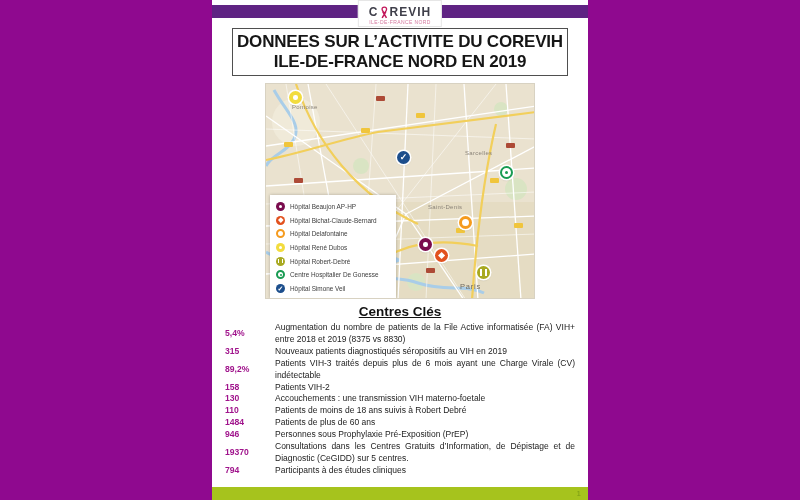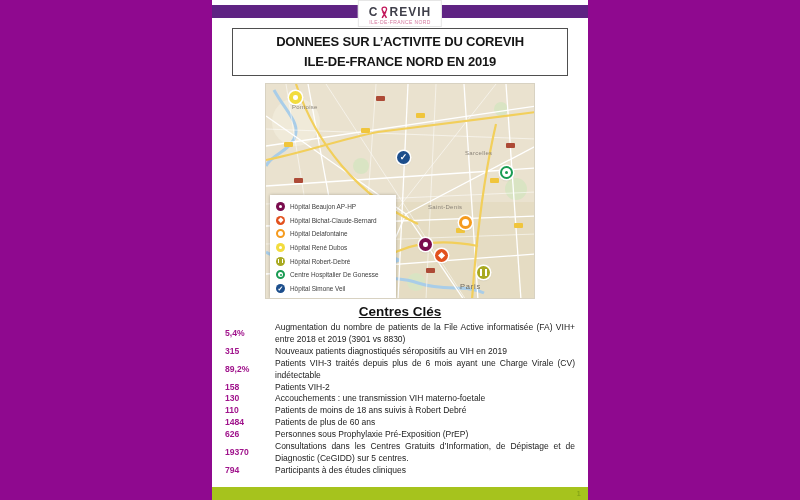--- a/index.html
+++ b/index.html
@@ -30,21 +30,21 @@
   }
   .logo-text{
     font-weight:bold;font-size:12px;color:#3f3f4a;letter-spacing:1px;
     display:inline-flex;align-items:center;gap:1px;
   }
   .logo-sub{display:block;font-size:5px;color:#d4789e;letter-spacing:.4px;margin-top:1px;}
   
   .title-box{
     margin:2px 20px 0;border:1.5px solid #4f4f4f;
     text-align:center;padding:3px 2px;
-    font-weight:bold;font-size:13px;line-height:20px;color:#161616;
+    font-weight:bold;font-size:17px;line-height:20px;color:#161616;
     letter-spacing:-0.2px;
   }
   
   .map{
     position:relative;width:270px;height:216px;margin:7px auto 0;
     background:var(--map-bg,#eae2cf);border:1px solid #d8d2c2;box-sizing:border-box;
     overflow:hidden;
   }
   .map svg.map-bg{position:absolute;left:0;top:0;}
   .map-label{
@@ -240,21 +240,21 @@
           <span class="lg-label">Hôpital Simone Veil</span>
         </div>
       </div>
     </div>
 
     <div class="stats">
       <div class="stats-heading">Centres Clés</div>
       <div class="stats-list">
         <div class="stat-row">
           <span class="stat-value">5,4%</span>
-          <span class="stat-text">Augmentation du nombre de patients de la File Active informatisée (FA) VIH+ entre 2018 et 2019 (3901 vs 8830)</span>
+          <span class="stat-text">Augmentation du nombre de patients de la File Active informatisée (FA) VIH+ entre 2018 et 2019 (8375 vs 8830)</span>
         </div>
         <div class="stat-row">
           <span class="stat-value">315</span>
           <span class="stat-text">Nouveaux patients diagnostiqués séropositifs au VIH en 2019</span>
         </div>
         <div class="stat-row">
           <span class="stat-value">89,2%</span>
           <span class="stat-text">Patients VIH-3 traités depuis plus de 6 mois ayant une Charge Virale (CV) indétectable</span>
         </div>
         <div class="stat-row">
@@ -267,21 +267,21 @@
         </div>
         <div class="stat-row">
           <span class="stat-value">110</span>
           <span class="stat-text">Patients de moins de 18 ans suivis à Robert Debré</span>
         </div>
         <div class="stat-row">
           <span class="stat-value">1484</span>
           <span class="stat-text">Patients de plus de 60 ans</span>
         </div>
         <div class="stat-row">
-          <span class="stat-value">626</span>
+          <span class="stat-value">946</span>
           <span class="stat-text">Personnes sous Prophylaxie Pré-Exposition (PrEP)</span>
         </div>
         <div class="stat-row">
           <span class="stat-value">19370</span>
           <span class="stat-text">Consultations dans les Centres Gratuits d’Information, de Dépistage et de Diagnostic (CeGIDD) sur 5 centres.</span>
         </div>
         <div class="stat-row">
           <span class="stat-value">794</span>
           <span class="stat-text">Participants à des études cliniques</span>
         </div>

